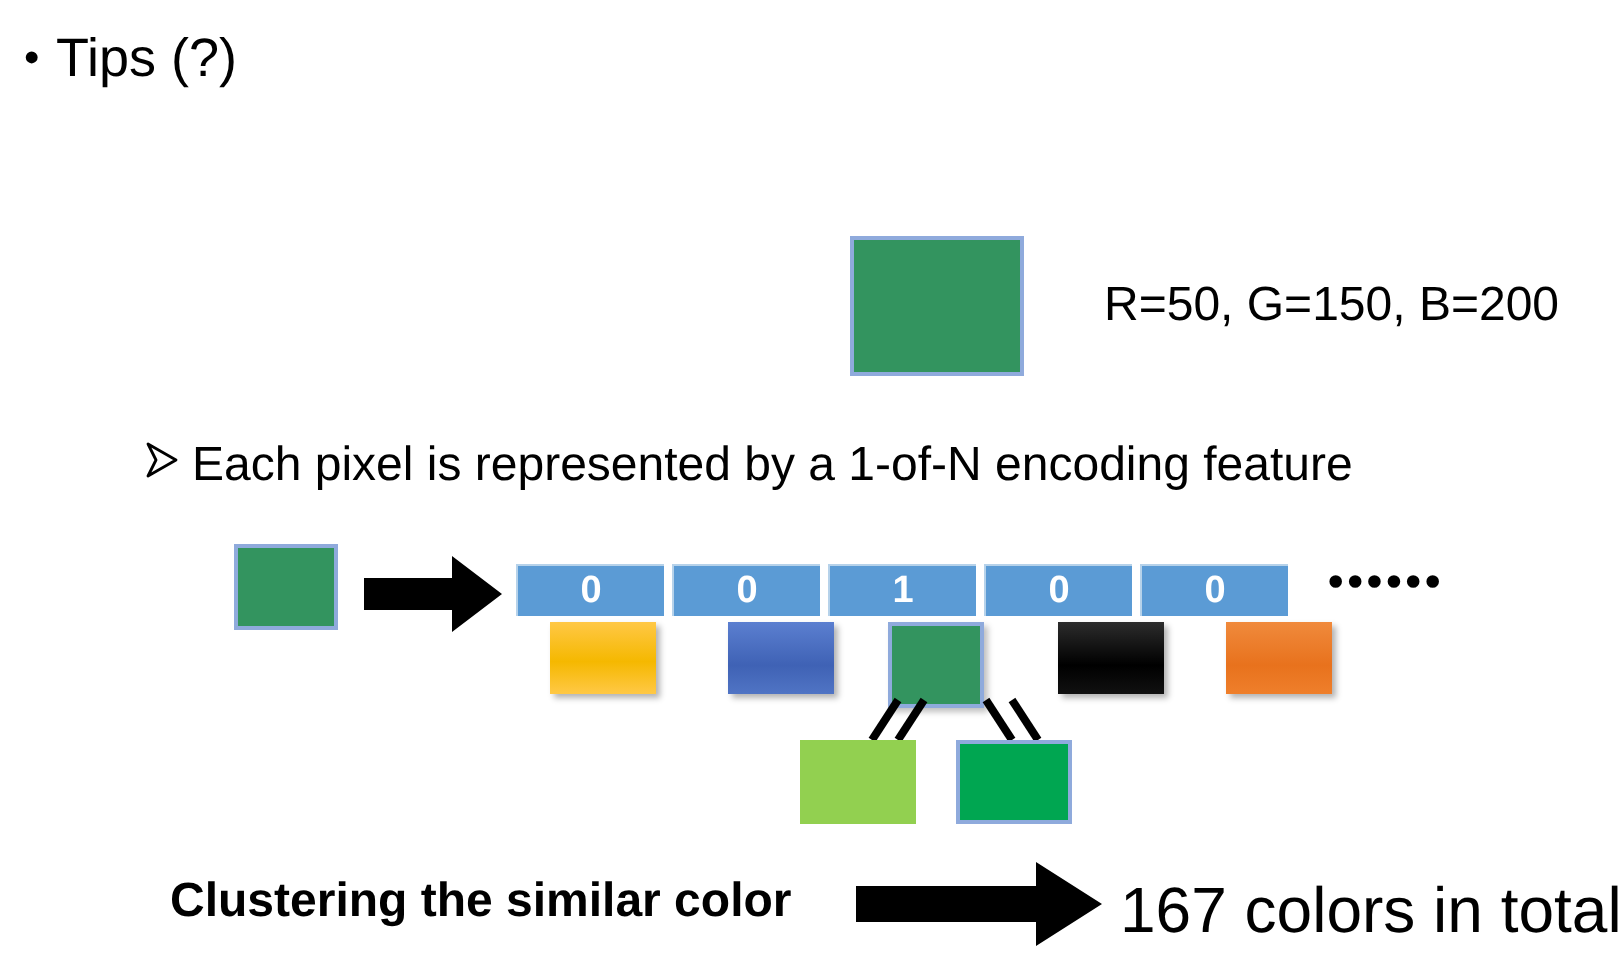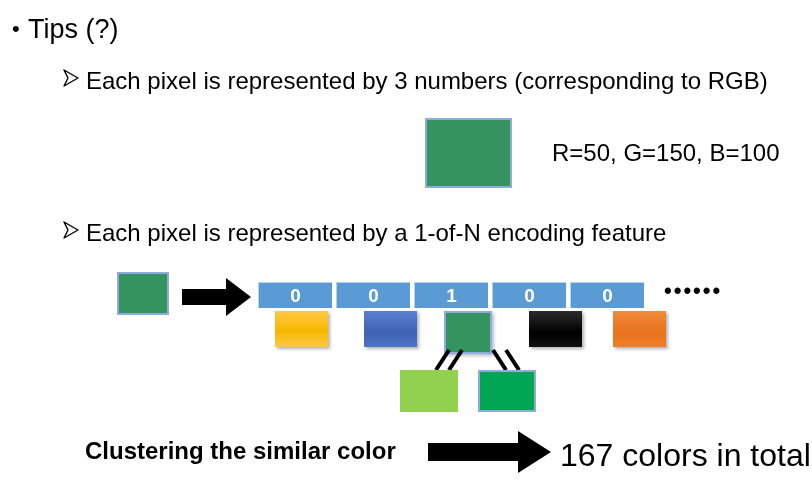--- a/index.html
+++ b/index.html
@@ -48,21 +48,21 @@
     top: 2px;
     width: 18px;
     height: 20px;
   }
   .l2-text {
     display: block;
     margin-left: 24px;
   }
 
   #bullet-rgb { left: 62px; top: 66px; width: 720px; }
-  #bullet-onehot { left: 62px; top: 218px; width: 720px; }
+  #bullet-onehot { left: 72px; top: 218px; width: 720px; }
 
   
   .swatch {
     position: absolute;
     box-sizing: border-box;
   }
   .swatch.bordered {
     border: 2px solid #8faadc;
   }
 
@@ -189,30 +189,24 @@
 </style>
 </head>
 <body>
 
 <div class="slide">
 
   <div class="l1-bullet">
     <span class="dot">•</span><span>Tips (?)</span>
   </div>
 
-  <div class="l2-bullet" id="bullet-rgb">
-    <svg class="arrowhead" viewBox="0 0 18 20">
-      <path d="M2 2 L16 10 L2 18 L6 10 Z" fill="#ffffff" stroke="#000000" stroke-width="1.4" stroke-linejoin="round"></path>
-    </svg>
-    <span class="l2-text">Each pixel is represented by 3 numbers (corresponding to RGB)</span>
-  </div>
 
   <div class="swatch bordered" id="rgb-swatch" style="background:#33945f"></div>
 
-  <div id="rgb-values">R=50, G=150, B=100</div>
+  <div id="rgb-values">R=50, G=150, B=200</div>
 
   <div class="l2-bullet" id="bullet-onehot">
     <svg class="arrowhead" viewBox="0 0 18 20">
       <path d="M2 2 L16 10 L2 18 L6 10 Z" fill="#ffffff" stroke="#000000" stroke-width="1.4" stroke-linejoin="round"></path>
     </svg>
     <span class="l2-text">Each pixel is represented by a 1-of-N encoding feature</span>
   </div>
 
   <div class="swatch bordered" id="pixel-swatch" style="background:#33945f"></div>
 

